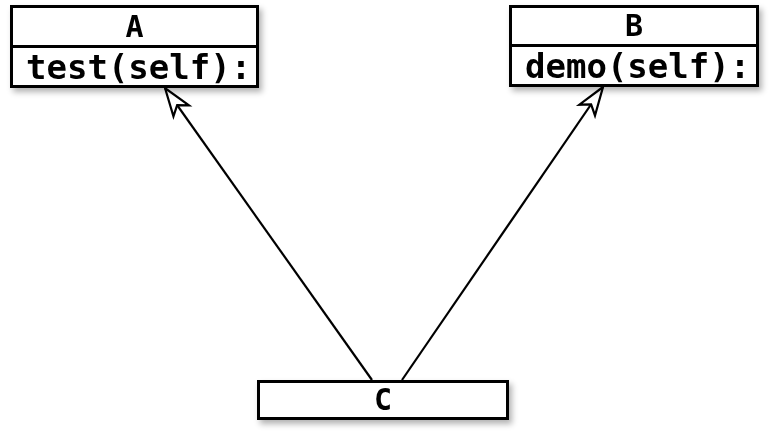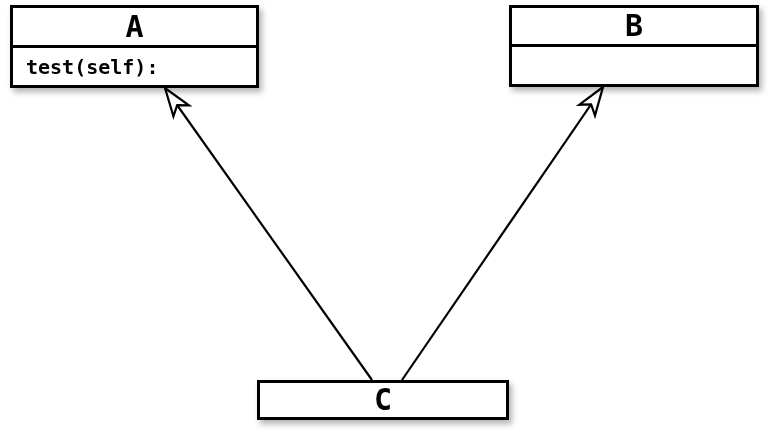--- a/index.html
+++ b/index.html
@@ -52,21 +52,21 @@
     font-weight: bold;
     font-size: 30px;
     border-bottom: 3px solid #000000;
     overflow: hidden;
   }
   .box-b .class-title { height: 36px; line-height: 36px; }
   .class-method {
     height: 37px;
     line-height: 38px;
     font-weight: bold;
-    font-size: 20px;
+    font-size: 34px;
     padding-left: 13px;
     white-space: pre;
     overflow: hidden;
   }
   .title-only {
     height: 34px;
     line-height: 33px;
     border-bottom: none;
   }
 </style>
@@ -86,19 +86,20 @@
     </g>
   </svg>
 
   <div class="class-box box-a">
     <div class="class-title">A</div>
     <div class="class-method">test(self):</div>
   </div>
 
   <div class="class-box box-b">
     <div class="class-title">B</div>
+    <div class="class-method">demo(self):</div>
   </div>
 
   <div class="class-box box-c">
     <div class="class-title title-only">C</div>
   </div>
 
 </div>
 
 </body></html>

